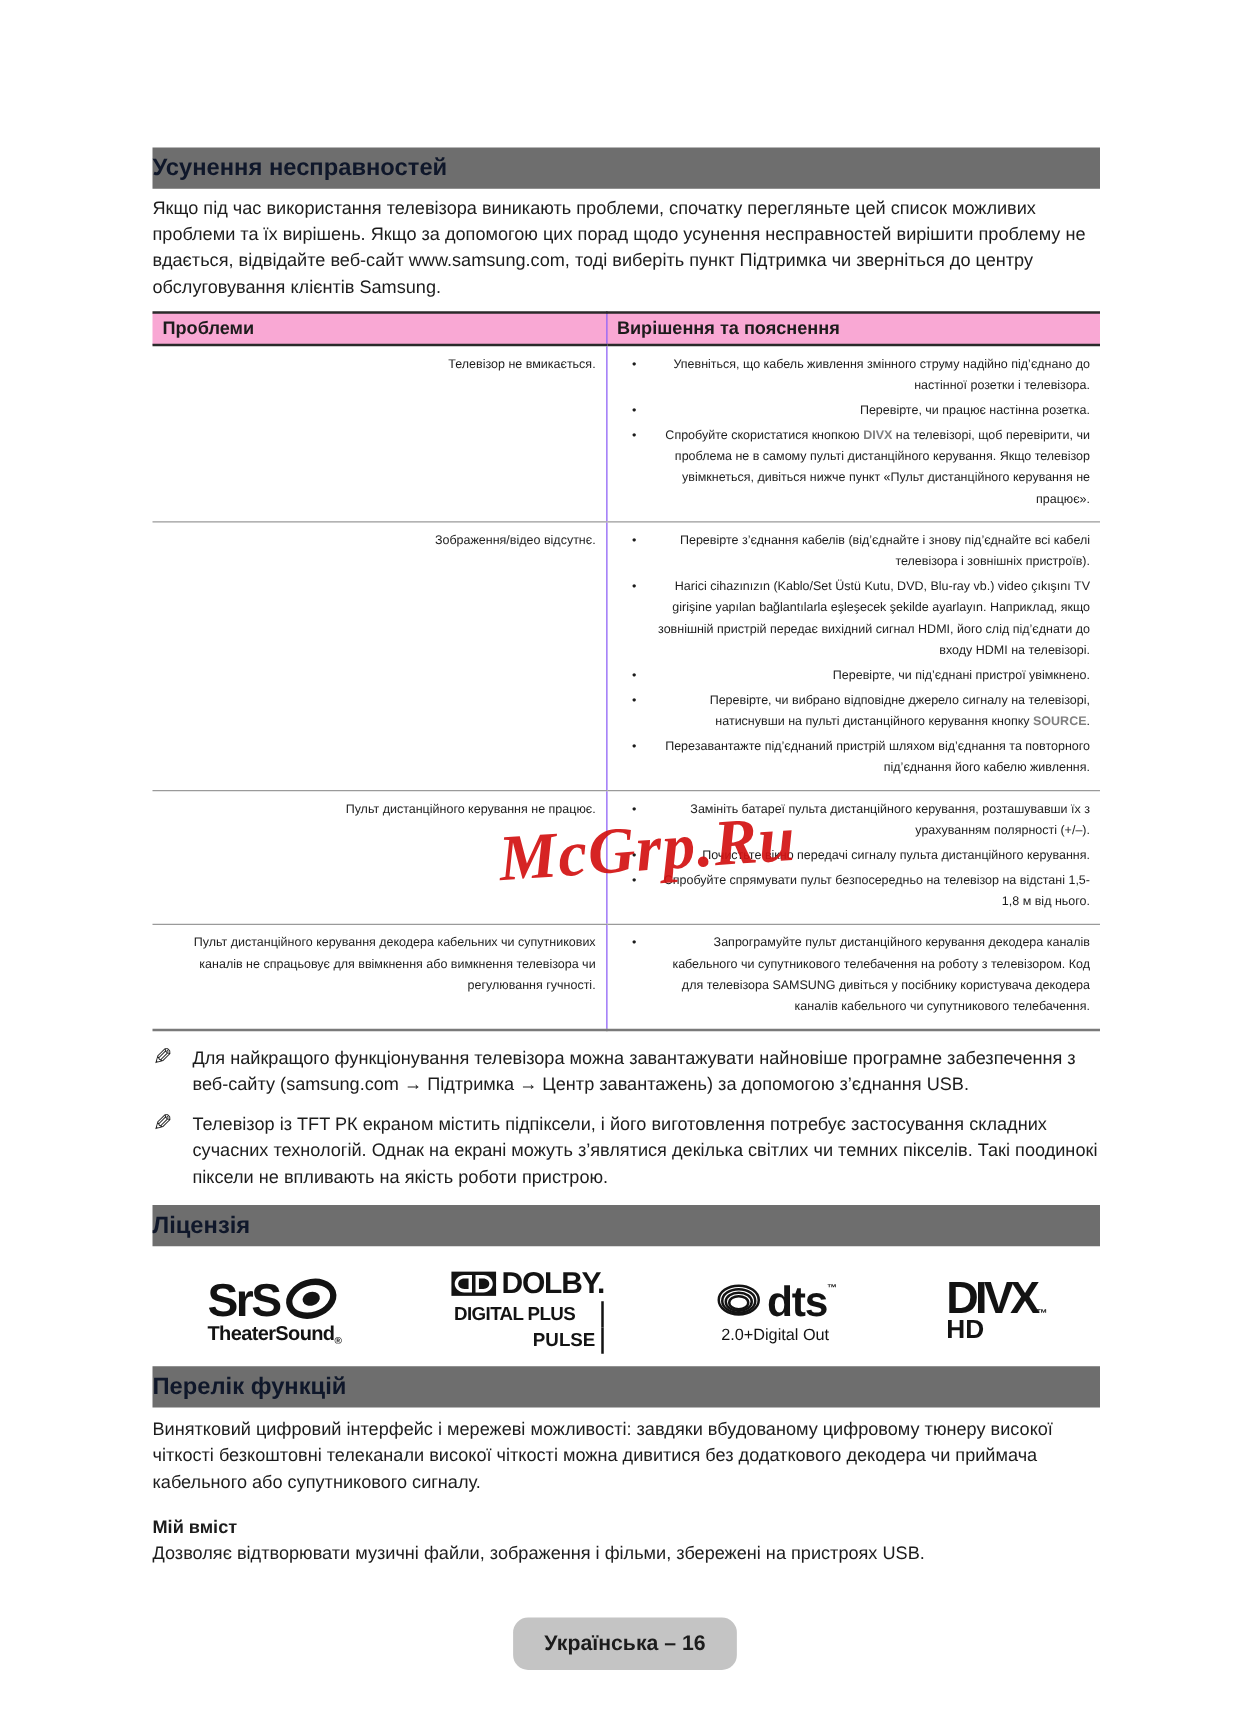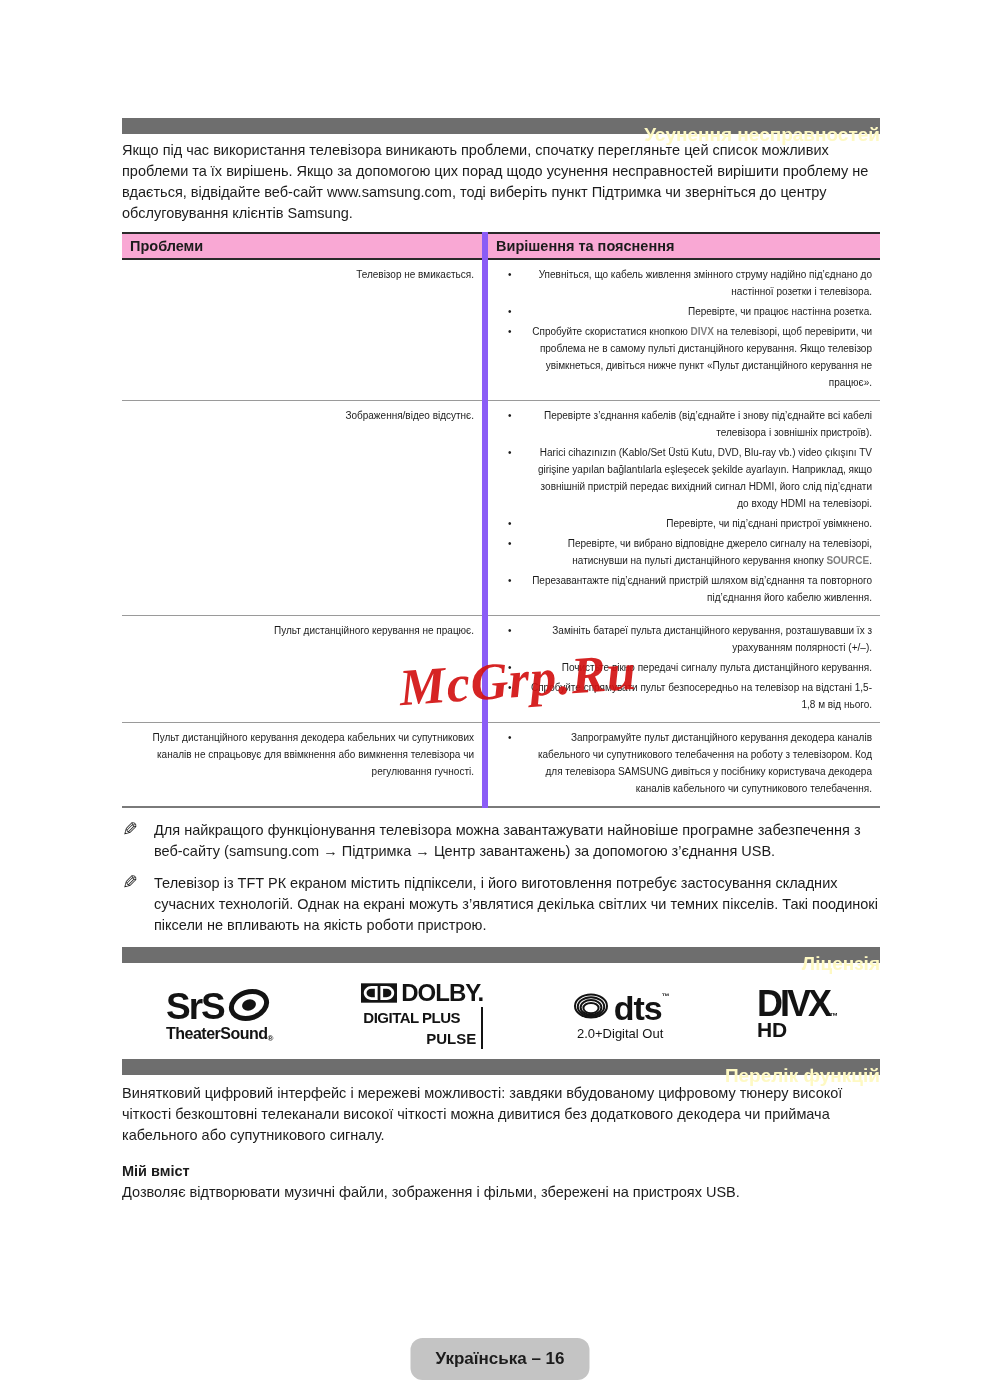--- a/index.html
+++ b/index.html
@@ -10,25 +10,25 @@
     height: 1384px;
     background: #ffffff;
     font-family: "Liberation Sans", sans-serif;
     color: #1c1c1c;
     overflow: hidden;
   }
   .content { position: absolute; left: 122px; top: 0; width: 758px; }
 
   .section-bar {
     background: #6e6e6e;
-    color: #fef9c3;
+    color: #0f172a;
     font-weight: bold;
     font-size: 19px;
-    text-align: right;
-    height: 16px;
+    text-align: left;
+    height: 33px;
     line-height: 33px;
   }
   .bar-troubleshooting { margin-top: 118px; }
   .intro { font-size: 14.5px; line-height: 21px; margin-top: 6px; }
 
   table.ts-table {
     width: 100%;
     border-collapse: collapse;
     margin-top: 8px;
     border-top: 2px solid #2a2a2a;
@@ -37,21 +37,21 @@
   }
   .ts-table th {
     background: #f9a8d4;
     font-size: 14.5px;
     font-weight: bold;
     text-align: left;
     padding: 4px 8px;
     border-bottom: 2px solid #2a2a2a;
   }
   .ts-table th:first-child { width: 363px; }
-  .ts-table th + th, .ts-table td + td { border-left: 6px solid #8b5cf6; }
+  .ts-table th + th, .ts-table td + td { border-left: 1px solid #8b5cf6; }
   .ts-table td {
     vertical-align: top;
     padding: 6px 8px;
     font-size: 10px;
     line-height: 17px;
     border-bottom: 1px solid #9a9a9a;
     text-align: right;
   }
   .ts-table tbody tr:last-child td { border-bottom: none; }
   ul.bullets { list-style: none; }
@@ -110,21 +110,21 @@
   .divx-sub { font-size: 21px; font-weight: bold; letter-spacing: 0; margin-top: -2px; }
 
   .features-intro { font-size: 14.5px; line-height: 21px; margin-top: 8px; }
   .feature-heading { font-size: 14.5px; font-weight: bold; margin-top: 17px; }
   .feature-text { font-size: 14.5px; line-height: 21px; margin-top: 3px; }
 
   .footer-badge {
     position: absolute;
     left: 50%;
     transform: translateX(-50%);
-    top: 1338px;
+    top: 1294px;
     background: #c4c4c4;
     border-radius: 12px;
     padding: 11px 25px;
     font-size: 17px;
     font-weight: bold;
     color: #1c1c1c;
     white-space: nowrap;
     text-align: right;
   }
 

